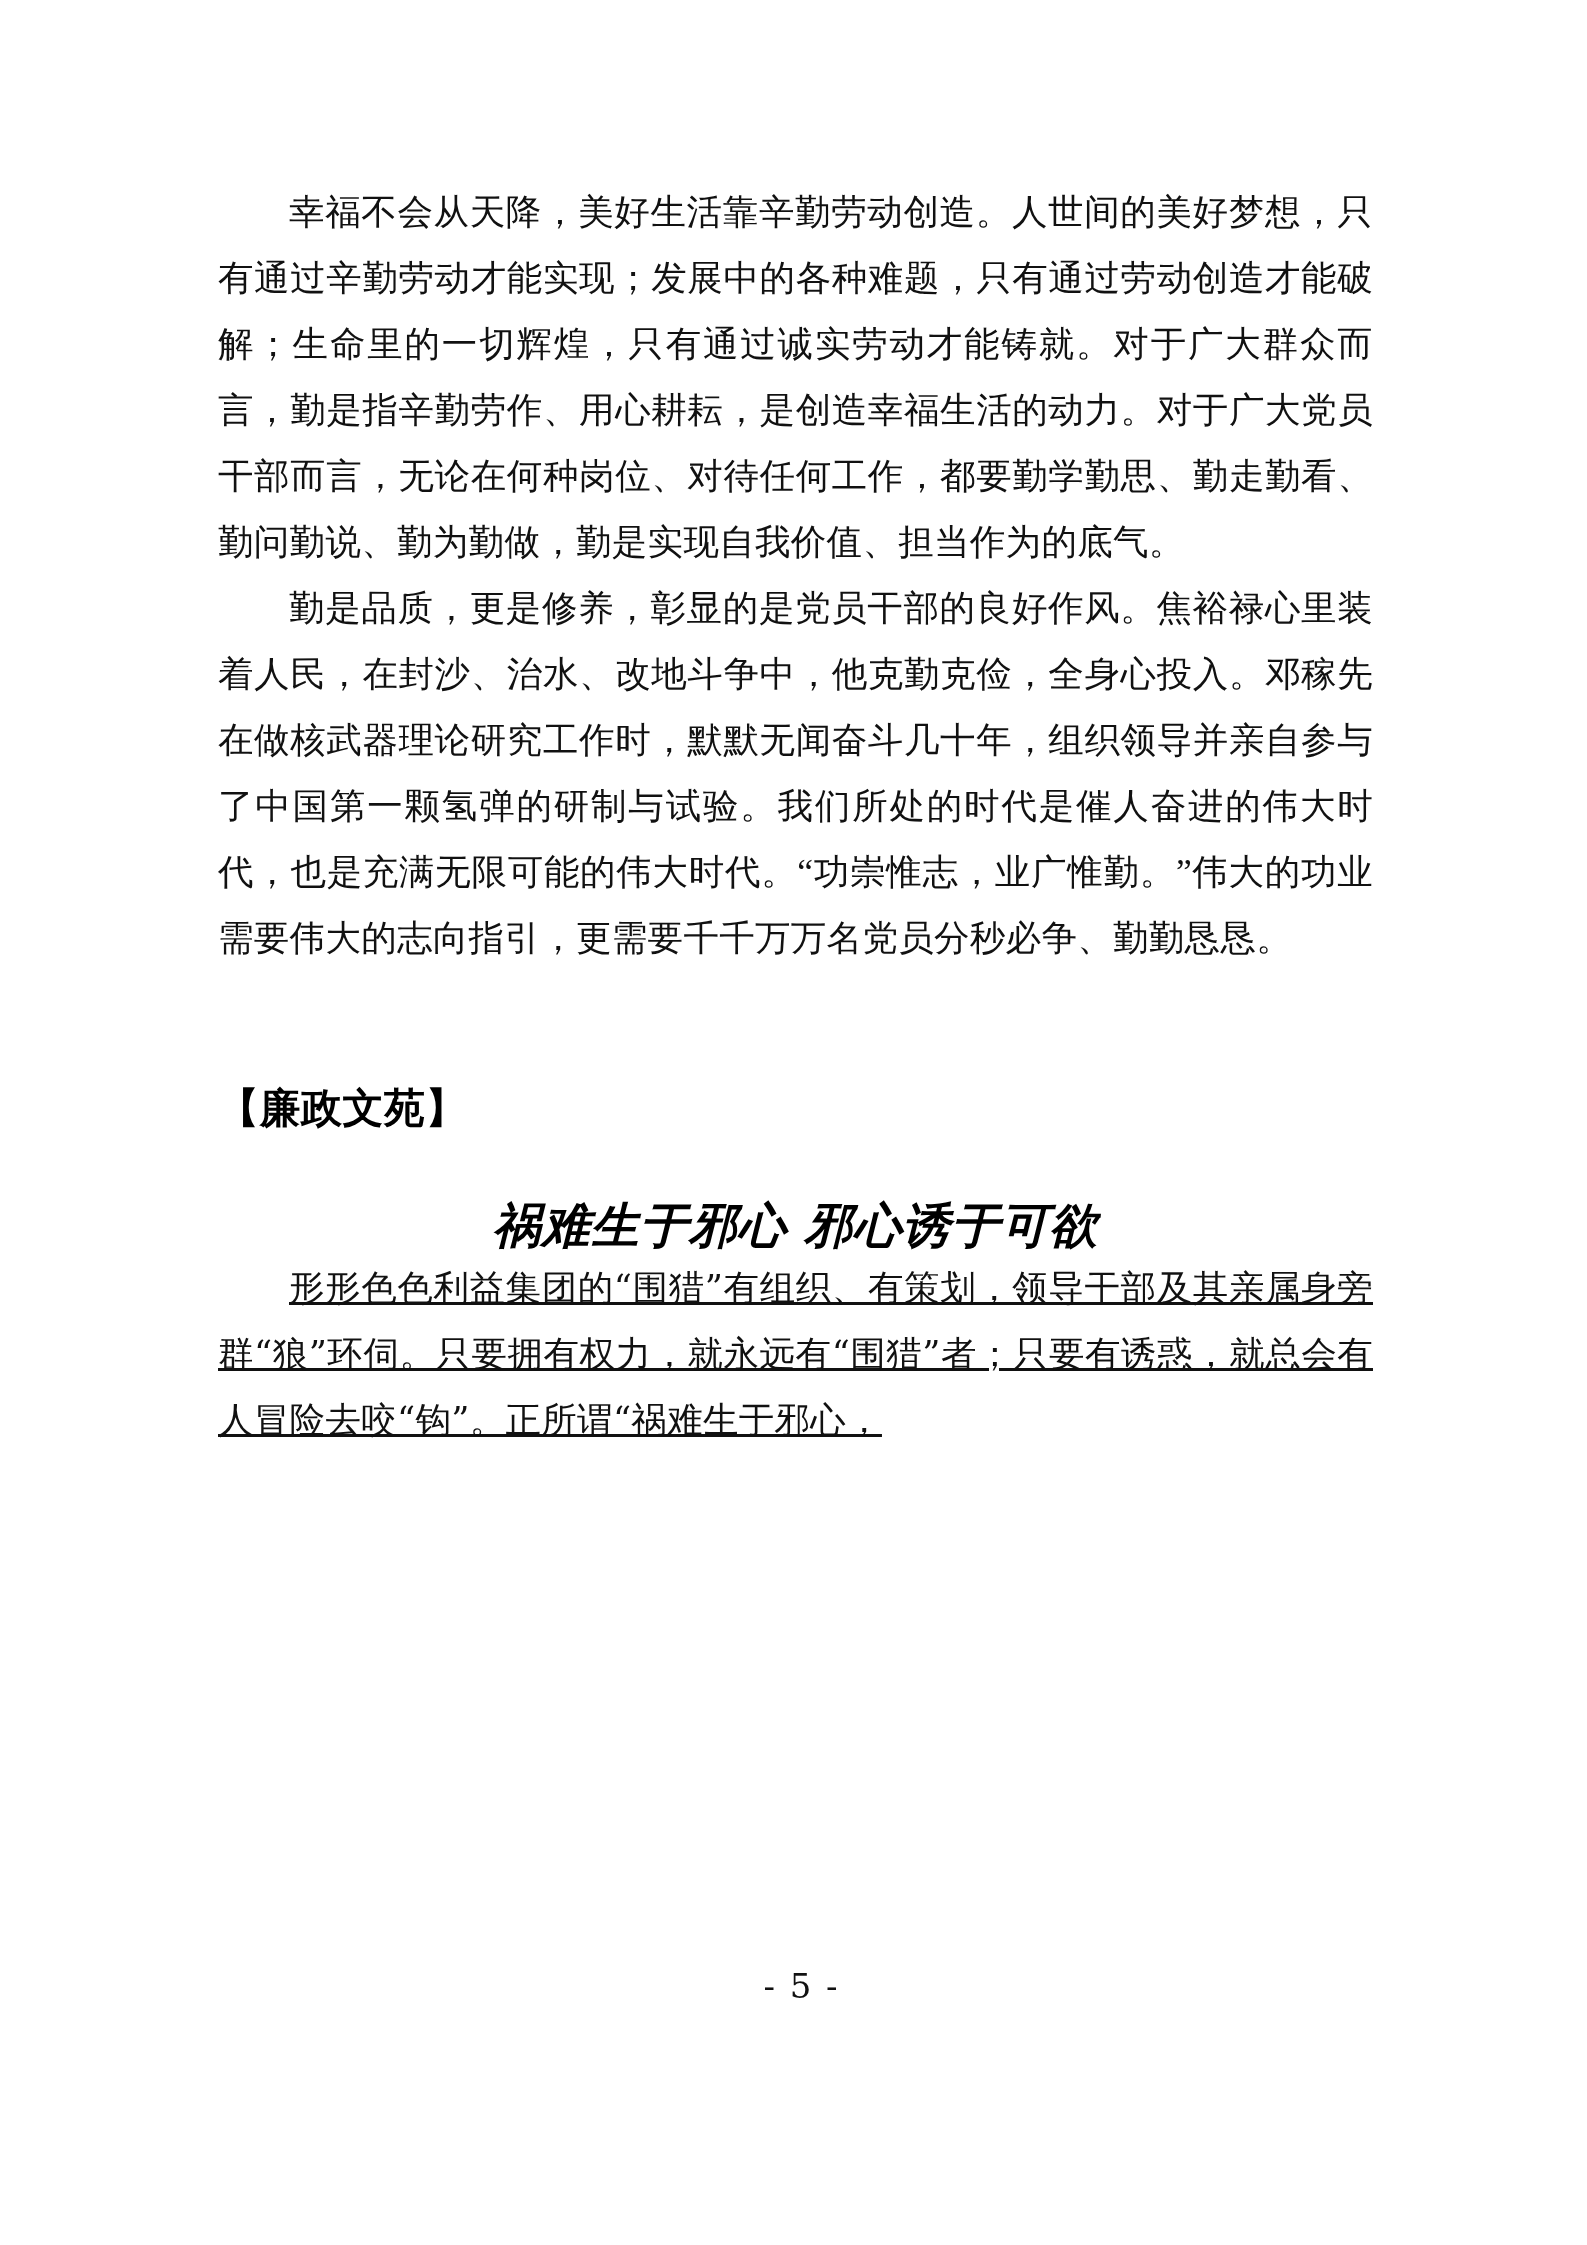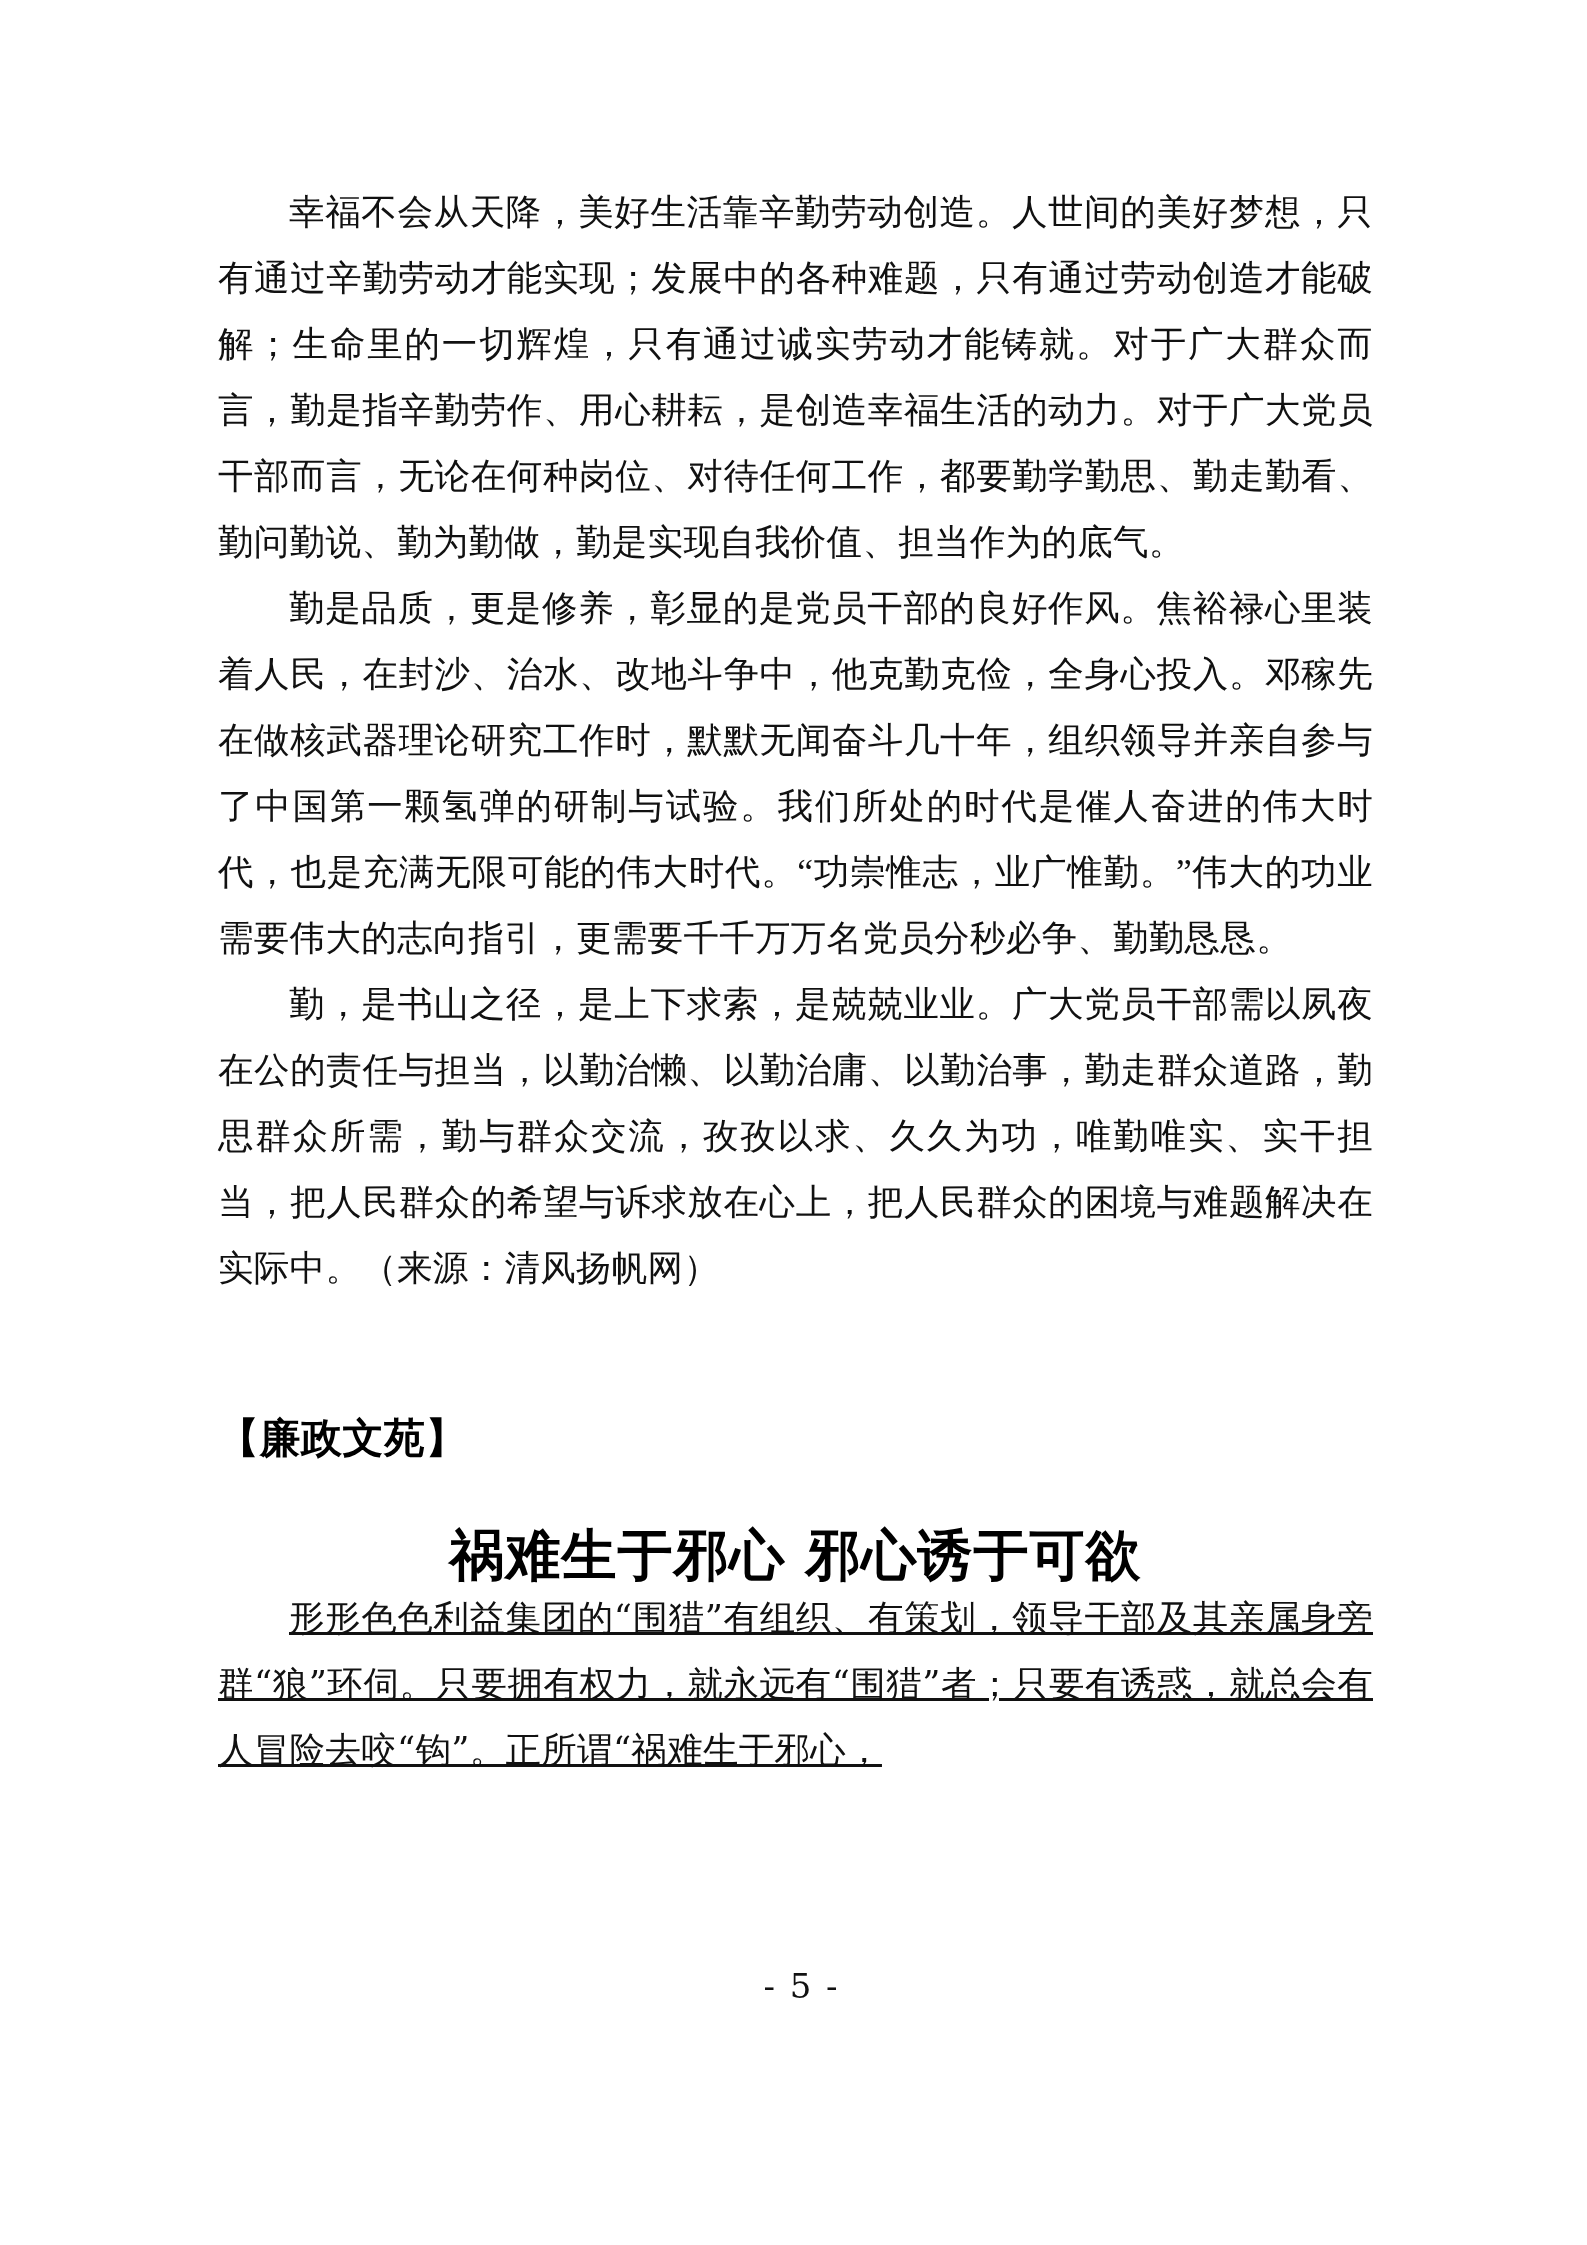--- a/index.html
+++ b/index.html
@@ -44,24 +44,25 @@
     font-family: "DejaVu Serif", serif;
     font-size: 41px;
     line-height: 50px;
     font-weight: 700;
     letter-spacing: 0.5px;
   }
   .article-title {
     margin-top: 62px;
     text-align: center;
     font-family: "DejaVu Serif", serif;
-    font-size: 55px;
+    font-size: 48px;
     font-weight: 700;
     line-height: 60px;
     letter-spacing: 1px;
+    font-style: italic;
   }
   .after-title {
     margin-top: 56px;
     text-decoration: underline;
   }
   .page-number {
     position: absolute;
     left: 0;
     right: 0;
     top: 1962px;
@@ -73,21 +74,20 @@
   }
 </style>
 </head>
 <body>
 
 <div class="page">
   <div class="content">
 
     <p class="body-par">幸福不会从天降，美好生活靠辛勤劳动创造。人世间的美好梦想，只有通过辛勤劳动才能实现；发展中的各种难题，只有通过劳动创造才能破解；生命里的一切辉煌，只有通过诚实劳动才能铸就。对于广大群众而言，勤是指辛勤劳作、用心耕耘，是创造幸福生活的动力。对于广大党员干部而言，无论在何种岗位、对待任何工作，都要勤学勤思、勤走勤看、勤问勤说、勤为勤做，勤是实现自我价值、担当作为的底气。</p>
     <p class="body-par">勤是品质，更是修养，彰显的是党员干部的良好作风。焦裕禄心里装着人民，在封沙、治水、改地斗争中，他克勤克俭，全身心投入。邓稼先在做核武器理论研究工作时，默默无闻奋斗几十年，组织领导并亲自参与了中国第一颗氢弹的研制与试验。我们所处的时代是催人奋进的伟大时代，也是充满无限可能的伟大时代。“功崇惟志，业广惟勤。”伟大的功业需要伟大的志向指引，更需要千千万万名党员分秒必争、勤勤恳恳。</p>
-    <p class="body-par">勤，是书山之径，是上下求索，是兢兢业业。广大党员干部需以夙夜在公的责任与担当，以勤治懒、以勤治庸、以勤治事，勤走群众道路，勤思群众所需，勤与群众交流，孜孜以求、久久为功，唯勤唯实、实干担当，把人民群众的希望与诉求放在心上，把人民群众的困境与难题解决在实际中。（来源：清风扬帆网）</p>
 
     <div class="section-tag">【廉政文苑】</div>
 
     <div class="article-title">祸难生于邪心  邪心诱于可欲</div>
 
     <p class="body-par after-title">形形色色利益集团的“围猎”有组织、有策划，领导干部及其亲属身旁群“狼”环伺。只要拥有权力，就永远有“围猎”者；只要有诱惑，就总会有人冒险去咬“钩”。正所谓“祸难生于邪心，</p>
 
   </div>
 
   <div class="page-number">- 5 -</div>

